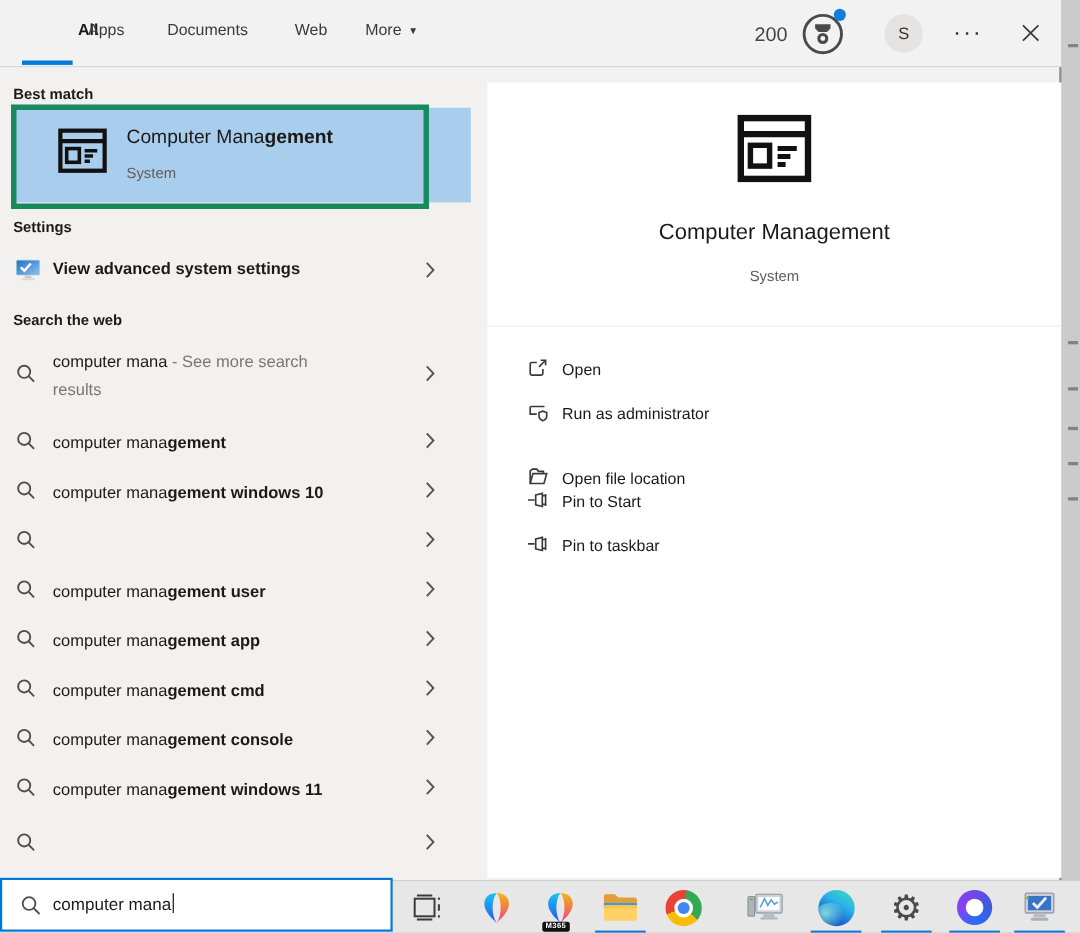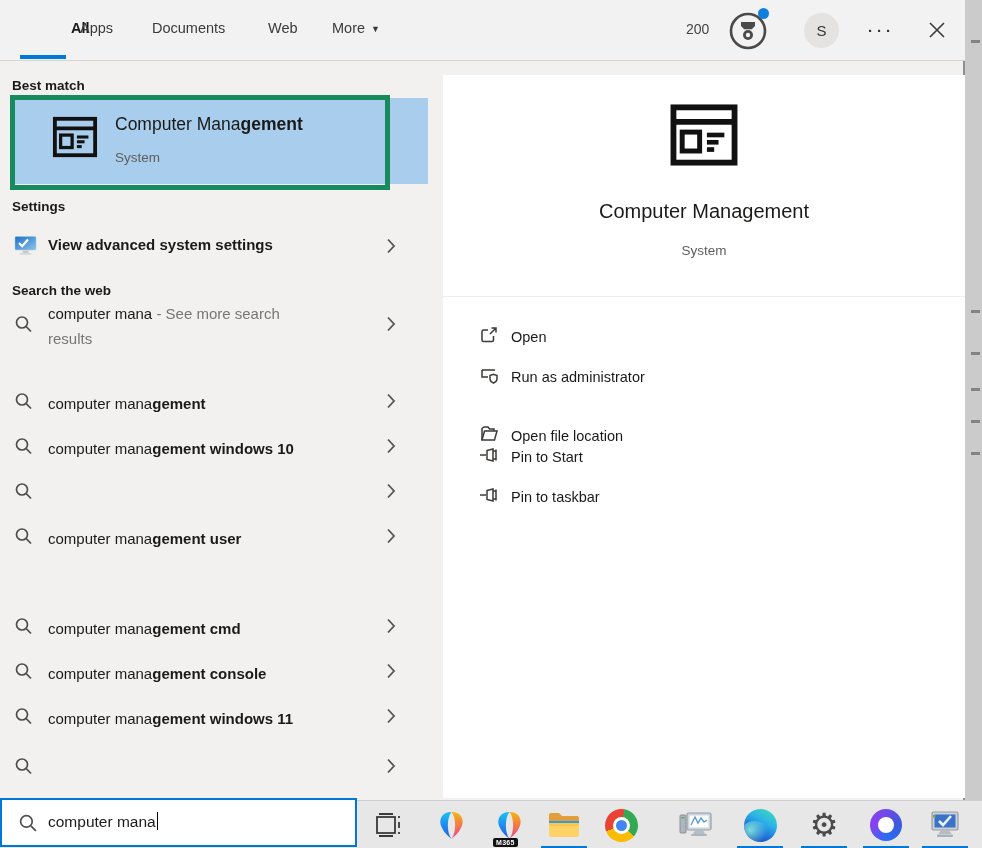--- a/index.html
+++ b/index.html
@@ -9,21 +9,21 @@
   
   .edge-strip{position:absolute;right:0;top:0;width:17px;height:800px;background:#cbcbcb;border-left:2px solid #8f8f8f;}
   .edge-strip .mk{position:absolute;right:2px;width:9px;height:3px;background:#6b6b6b;opacity:.75;}
 
   
   .topbar{position:absolute;left:0;top:0;width:965px;height:60px;background:#f2f2f2;border-bottom:1px solid #d8d6d4;z-index:5;}
   .tab{position:absolute;top:20px;font-size:14.5px;color:#3b3a39;cursor:default;}
   .tab.active{font-weight:bold;color:#1b1a19;margin-left:43px;}
   .tab-underline{position:absolute;left:20px;top:55px;width:46px;height:4px;background:#0078d7;}
   .more-caret{display:inline-block;font-size:9px;color:#3b3a39;margin-left:6px;vertical-align:1px;}
-  .rewards-points{position:absolute;left:686px;top:21px;font-size:14px;color:#444;}
+  .rewards-points{position:absolute;left:686px;top:21px;font-size:18px;color:#444;}
   .medal-wrap{position:absolute;left:727px;top:8px;width:44px;height:44px;}
   .medal-badge{position:absolute;left:31px;top:0px;width:11px;height:11px;border-radius:50%;background:#0f7fdb;}
   .avatar{position:absolute;left:804px;top:13px;width:35px;height:35px;border-radius:50%;background:#e4e3e1;color:#333;
           font-size:15px;display:flex;align-items:center;justify-content:center;}
   .dots{position:absolute;left:868px;top:22px;width:36px;letter-spacing:4px;font-size:15px;color:#333;font-weight:bold;}
   .closex{position:absolute;left:922px;top:15px;width:30px;height:30px;display:flex;align-items:center;justify-content:center;}
 
   
   .section-h{position:absolute;left:12px;font-size:13.5px;font-weight:bold;color:#1b1a19;}
   .bm-highlight{position:absolute;left:12px;top:98px;width:416px;height:86px;background:#a9cdec;}
@@ -152,21 +152,21 @@
     <span class="slabel">View advanced system settings</span>
     <span class="chev">
       <svg width="10" height="16" viewBox="0 0 10 16">
           <path d="M2 1.5 L8 8 L2 14.5" fill="none" stroke="#555" stroke-width="1.8"></path>
         </svg>
     </span>
   </div>
 
   <div class="section-h" style="top:283px">Search the web</div>
 
-  <div class="webrow" style="top:290px;height:72px">
+  <div class="webrow" style="top:306px;height:72px">
     <span class="wicon"><svg width="19" height="19" viewBox="0 0 19 19">
           <circle cx="8" cy="8" r="5.5" fill="none" stroke="#4f4e4d" stroke-width="1.7"></circle>
           <line x1="12.2" y1="12.2" x2="17" y2="17" stroke="#4f4e4d" stroke-width="1.7"></line>
         </svg></span>
     <span class="wtext" style="max-width:262px"><span>computer mana</span><b></b><span class="gray"> - See more search results</span></span>
     <span class="chev"><svg width="10" height="16" viewBox="0 0 10 16">
           <path d="M2 1.5 L8 8 L2 14.5" fill="none" stroke="#555" stroke-width="1.8"></path>
         </svg></span>
   </div>
 
@@ -206,20 +206,30 @@
     <span class="wicon"><svg width="19" height="19" viewBox="0 0 19 19">
           <circle cx="8" cy="8" r="5.5" fill="none" stroke="#4f4e4d" stroke-width="1.7"></circle>
           <line x1="12.2" y1="12.2" x2="17" y2="17" stroke="#4f4e4d" stroke-width="1.7"></line>
         </svg></span>
     <span class="wtext"><span>computer mana</span><b>gement user</b></span>
     <span class="chev"><svg width="10" height="16" viewBox="0 0 10 16">
           <path d="M2 1.5 L8 8 L2 14.5" fill="none" stroke="#555" stroke-width="1.8"></path>
         </svg></span>
   </div>
 
+  <div class="webrow" style="top:560px">
+    <span class="wicon"><svg width="19" height="19" viewBox="0 0 19 19">
+          <circle cx="8" cy="8" r="5.5" fill="none" stroke="#4f4e4d" stroke-width="1.7"></circle>
+          <line x1="12.2" y1="12.2" x2="17" y2="17" stroke="#4f4e4d" stroke-width="1.7"></line>
+        </svg></span>
+    <span class="wtext"><span>computer mana</span><b>gement app</b></span>
+    <span class="chev"><svg width="10" height="16" viewBox="0 0 10 16">
+          <path d="M2 1.5 L8 8 L2 14.5" fill="none" stroke="#555" stroke-width="1.8"></path>
+        </svg></span>
+  </div>
 
   <div class="webrow" style="top:605px">
     <span class="wicon"><svg width="19" height="19" viewBox="0 0 19 19">
           <circle cx="8" cy="8" r="5.5" fill="none" stroke="#4f4e4d" stroke-width="1.7"></circle>
           <line x1="12.2" y1="12.2" x2="17" y2="17" stroke="#4f4e4d" stroke-width="1.7"></line>
         </svg></span>
     <span class="wtext"><span>computer mana</span><b>gement cmd</b></span>
     <span class="chev"><svg width="10" height="16" viewBox="0 0 10 16">
           <path d="M2 1.5 L8 8 L2 14.5" fill="none" stroke="#555" stroke-width="1.8"></path>
         </svg></span>

